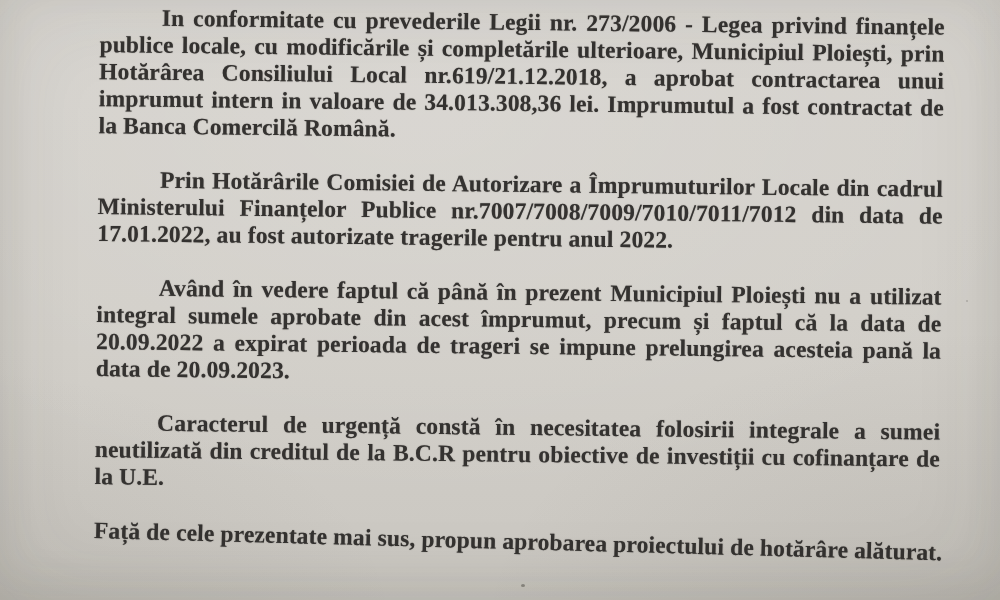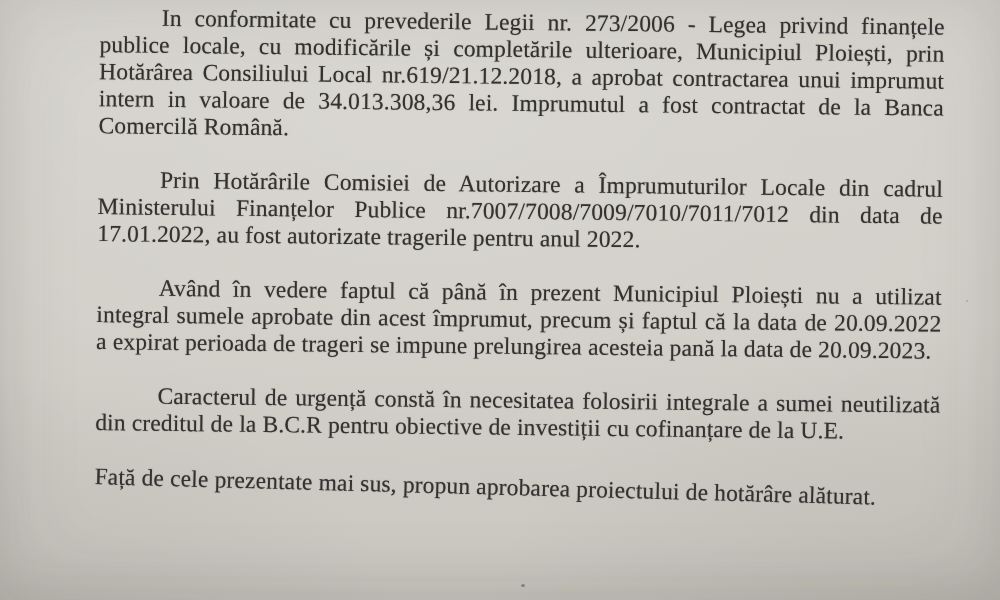--- a/index.html
+++ b/index.html
@@ -16,20 +16,21 @@
   .page {
     position: relative;
     width: 1000px;
     height: 600px;
     background:
       radial-gradient(1100px 650px at 42% 18%, rgba(255,255,255,0.12), rgba(255,255,255,0) 62%),
       radial-gradient(900px 520px at 100% 105%, rgba(70,64,54,0.10), rgba(0,0,0,0) 58%),
       radial-gradient(820px 480px at -5% 105%, rgba(70,64,54,0.09), rgba(0,0,0,0) 55%),
       linear-gradient(180deg, #d5d2cd 0%, #d2cfc9 52%, #cac7c1 100%);
     overflow: hidden;
+    font-weight: bold;
   }
   
   .page::after {
     content: "";
     position: absolute;
     inset: 0;
     box-shadow: inset 0 0 90px rgba(62,56,46,0.10), inset 0 -18px 40px rgba(62,56,46,0.07);
     pointer-events: none;
   }
   .sheet {

